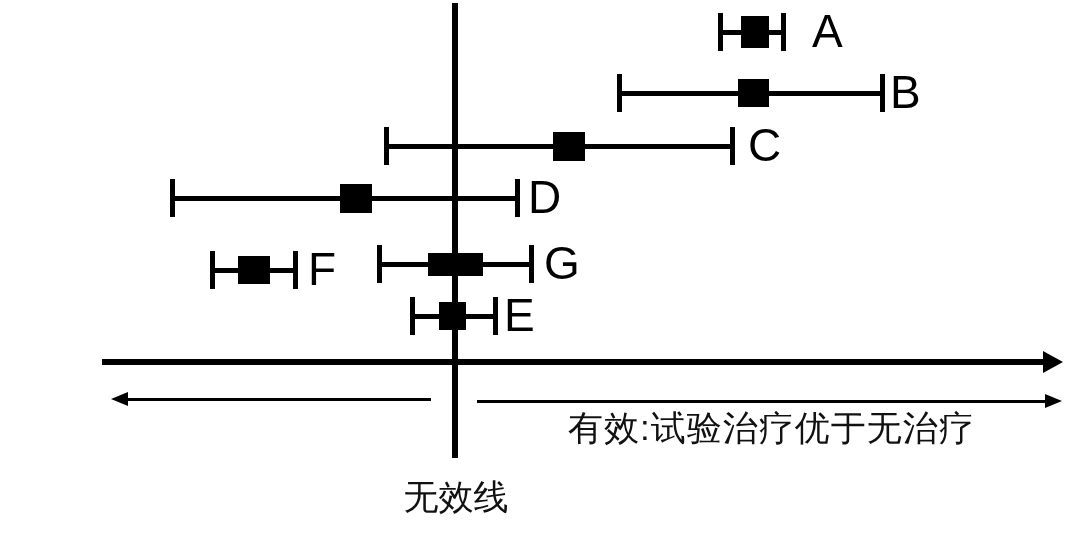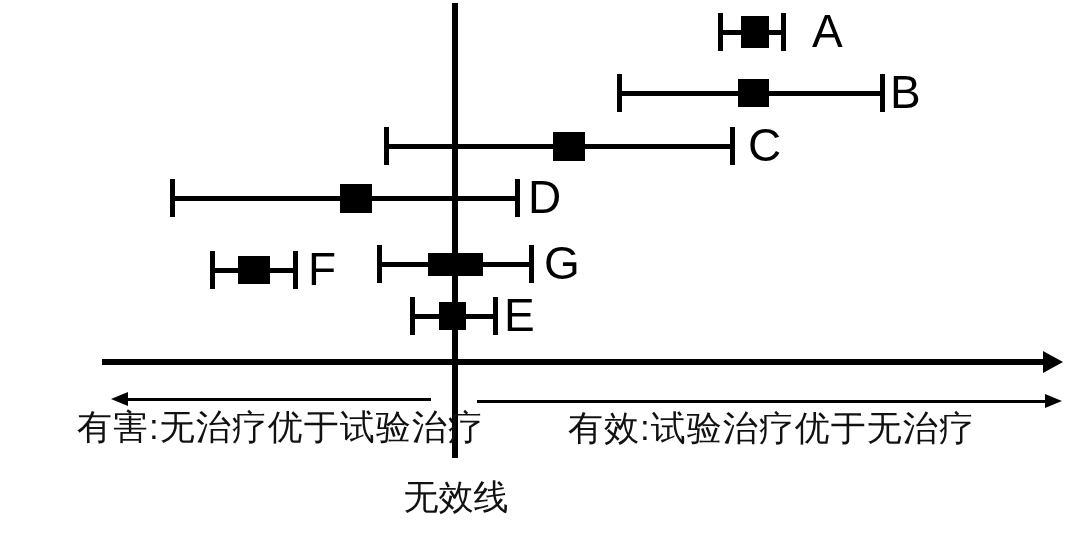--- a/index.html
+++ b/index.html
@@ -67,21 +67,20 @@
 
 <div id="figure">
 
   <div id="no-effect-line" class="abs" style="left: 452px; top: 3px; height: 455px;"></div>
 
   <div id="main-axis" class="abs" style="left: 102px; top: 359px; width: 943px;"></div>
   <div id="main-axis-arrowhead-right" class="abs arrowhead" style="left: 1043px; top: 351px;"></div>
 
   <div id="left-arrow-line" class="abs sub-arrow-line" style="left: 125px; top: 398px; width: 306px;"></div>
   <div id="left-arrowhead" class="abs arrowhead" style="left: 111px; top: 392px;"></div>
-  <div id="left-annotation" class="abs cjk-label" style="left: 77px; top: 427px;">有害:无治疗优于试验治疗</div>
 
   <div id="right-arrow-line" class="abs sub-arrow-line" style="left: 477px; top: 400px; width: 571px;"></div>
   <div id="right-arrowhead" class="abs arrowhead" style="left: 1045px; top: 394px;"></div>
   <div id="right-annotation" class="abs cjk-label" style="left: 568px; top: 428px;">有效:试验治疗优于无治疗</div>
 
   <div id="no-effect-label" class="abs" style="left: 456px; top: 497px;">无效线</div>
 
   <div id="studies">
       <div class="abs whisker" style="left: 721px; top: 29.5px; width: 62px;"></div>
       <div class="abs cap" style="left: 718px; top: 13px; height: 38px;"></div>

